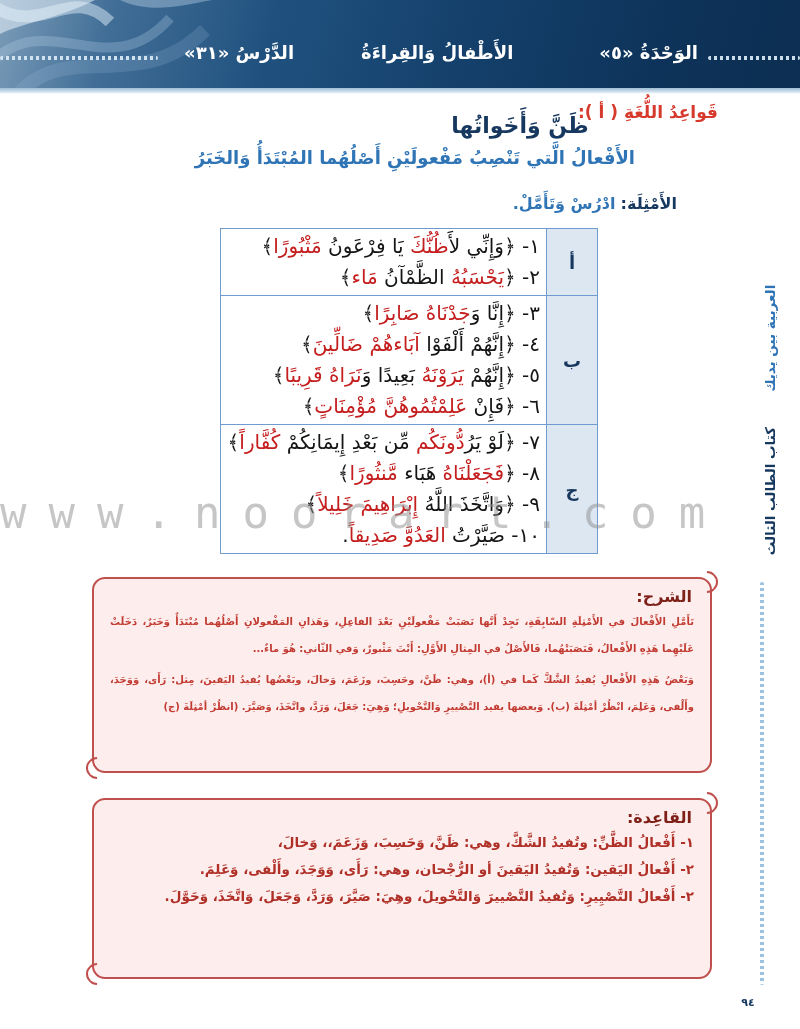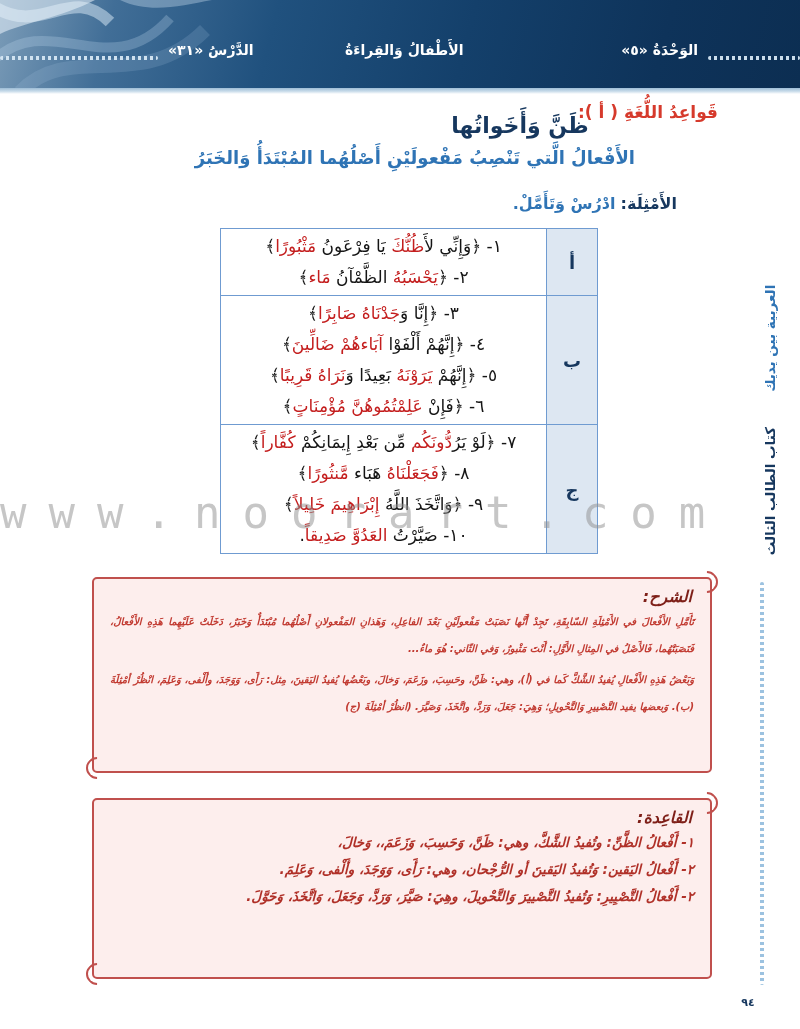--- a/index.html
+++ b/index.html
@@ -6,21 +6,21 @@
   body{width:800px;height:1029px;position:relative;overflow:hidden;
        font-family:"DejaVu Sans",sans-serif;}
 
   
   .banner{position:absolute;left:0;top:0;width:800px;height:88px;
     background:linear-gradient(104deg,#7b9cb8 0%,#416e97 14%,#20517e 34%,#14406b 58%,#0e335a 82%,#0c2e52 100%);}
   .banner-strip{position:absolute;left:0;top:88px;width:800px;height:6px;
     background:linear-gradient(180deg,#9dbdd6 0%,#c9dcea 55%,#ffffff 100%);}
   .banner-deco{position:absolute;left:0;top:0;}
   .banner-text{position:absolute;top:42px;color:#ffffff;font-weight:bold;
-    font-size:14px;white-space:nowrap;direction:rtl;}
+    font-size:18px;white-space:nowrap;direction:rtl;margin-left:16px;}
   .hchain{position:absolute;top:56px;height:4px;
     background:repeating-linear-gradient(90deg,rgba(214,231,244,.95) 0 3px,rgba(214,231,244,0) 3px 6px);
     border-radius:2px;}
 
   
   .grammar-label{position:absolute;top:102px;right:82px;color:#d63a2c;
     font-size:17px;font-weight:bold;direction:rtl;white-space:nowrap;}
   .main-title{position:absolute;top:106px;left:430px;width:180px;text-align:center;
     color:#16375e;font-size:22px;font-weight:bold;direction:rtl;white-space:nowrap;margin-top:7px;}
   .sub-title{position:absolute;top:147px;left:225px;width:410px;text-align:center;
@@ -30,33 +30,33 @@
   .examples-head .lbl{color:#16375e;font-weight:bold;}
   .examples-head .ins{color:#2f74b5;font-weight:bold;}
 
   
   .extable{position:absolute;left:220px;top:228px;width:378px;border-collapse:collapse;
     direction:rtl;background:#ffffff;}
   .extable td{border:1.5px solid #6f9bd1;vertical-align:middle;}
   .glabel{width:48px;background:#dde7f2;text-align:center;color:#16375e;
     font-size:18px;font-weight:bold;}
   .gcell{padding:2px 6px;}
-  .vline{font-size:17px;color:#151515;line-height:31px;text-align:center;
+  .vline{font-size:20px;color:#151515;line-height:31px;text-align:right;
     white-space:nowrap;direction:rtl;}
   .vline .hl{color:#c41e1e;}
 
   
   .watermark{position:absolute;left:0px;top:487px;width:692px;text-align:center;
     font-family:"DejaVu Sans Mono",monospace;font-size:44px;color:#8f8f8f;
     letter-spacing:22px;opacity:.5;z-index:5;pointer-events:none;white-space:nowrap;}
 
   
   .rbox{position:absolute;left:92px;width:620px;box-sizing:border-box;
-    background:#fdeeed;border:2px solid #c0504d;border-radius:5px;
-    padding:6px 16px 6px 16px;direction:rtl;font-style:italic;}
+    background:#fdeeed;border:2px solid #c0504d;border-radius:13px;
+    padding:6px 16px 6px 16px;direction:rtl;}
   .rbox::before{content:"";position:absolute;top:-8px;right:-8px;width:18px;height:18px;
     border:2px solid #c0504d;border-radius:50%;
     border-bottom-color:transparent;border-left-color:transparent;transform:rotate(45deg);
     background:transparent;}
   .rbox::after{content:"";position:absolute;bottom:-8px;left:-8px;width:18px;height:18px;
     border:2px solid #c0504d;border-radius:50%;
     border-top-color:transparent;border-right-color:transparent;transform:rotate(45deg);}
   .box-explanation{top:577px;height:196px;}
   .box-rule{top:798px;height:181px;}
   .rbox-title{color:#7e1f18;font-size:16px;font-weight:bold;margin:2px 2px 2px 0;}

